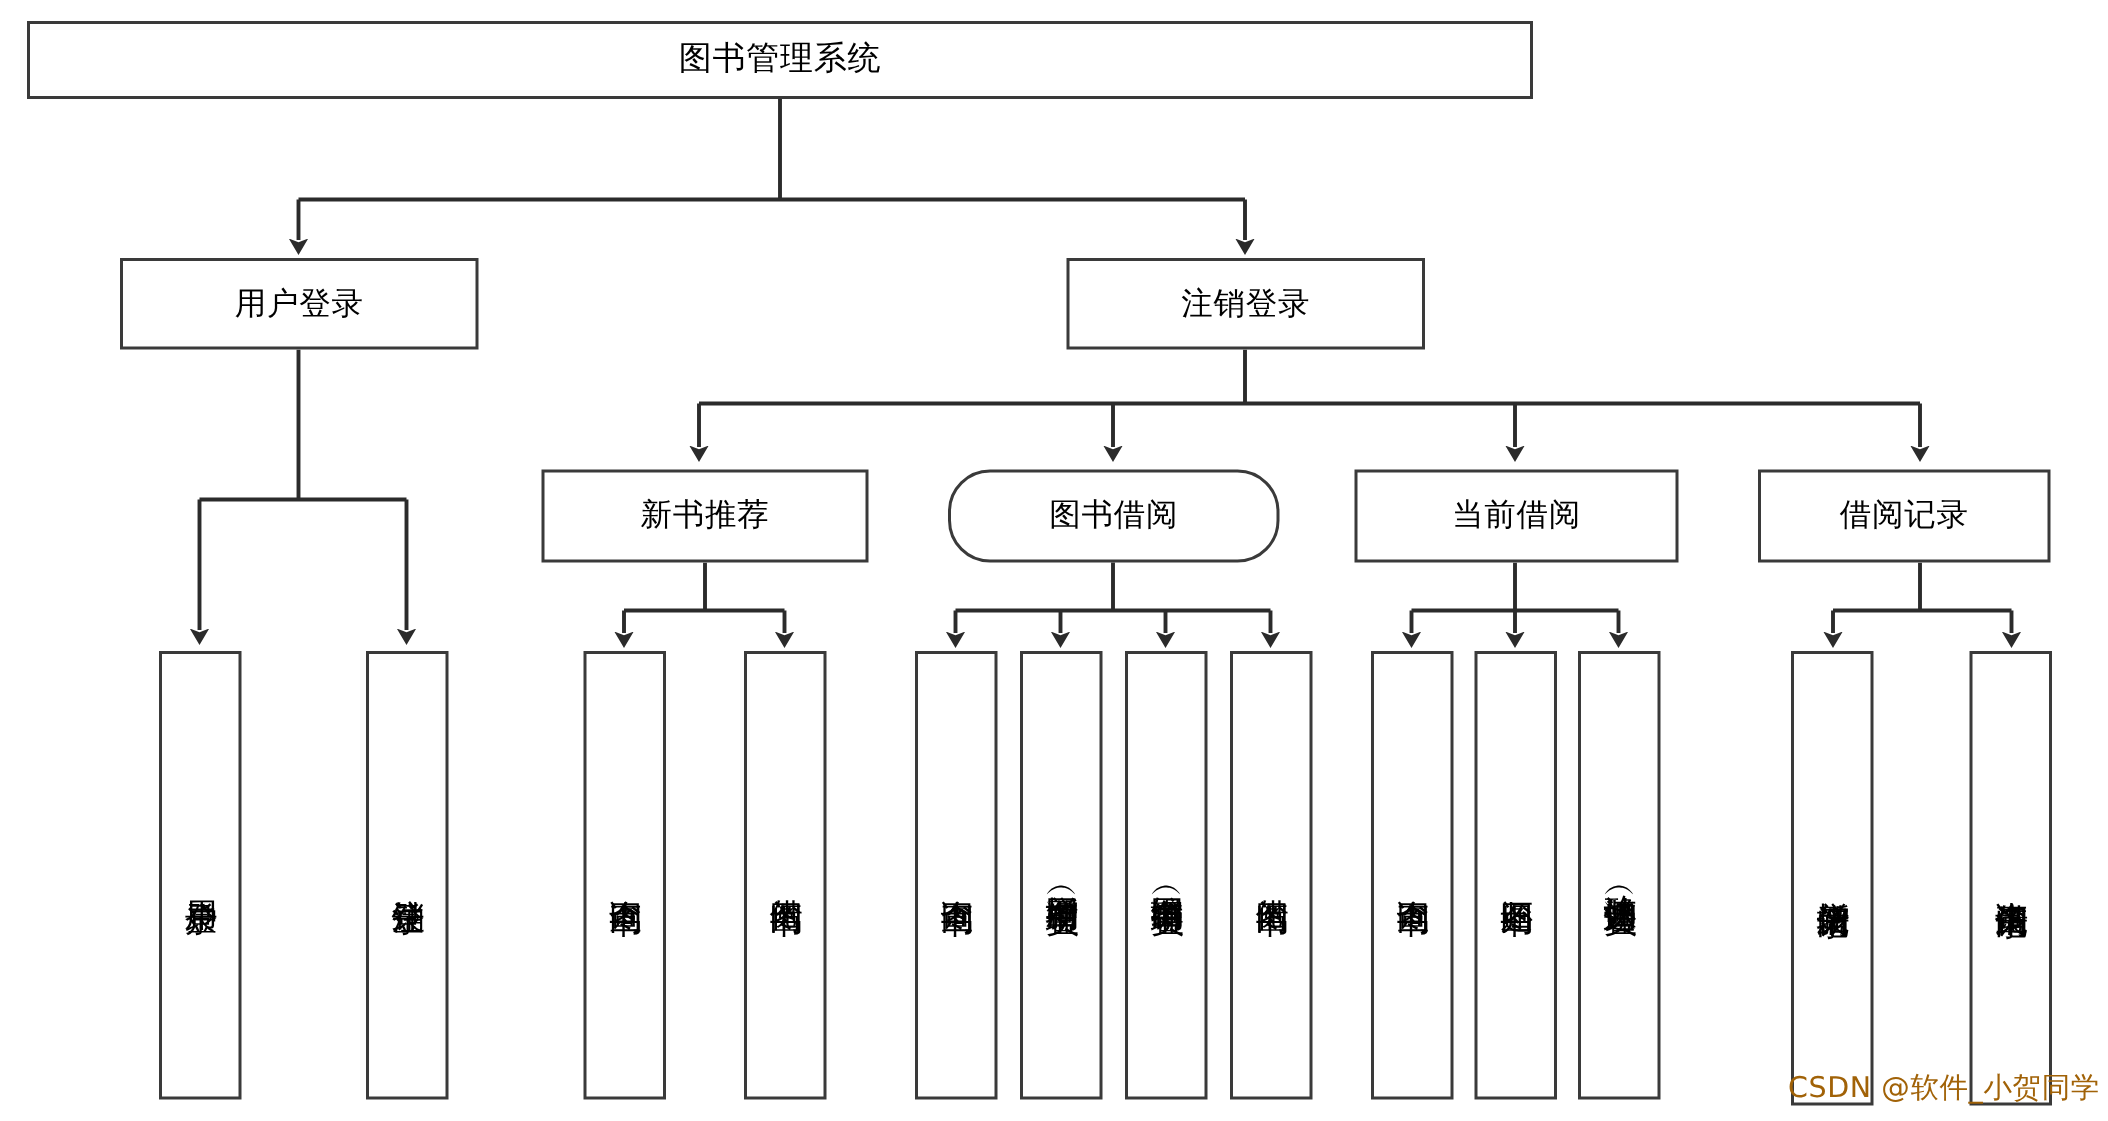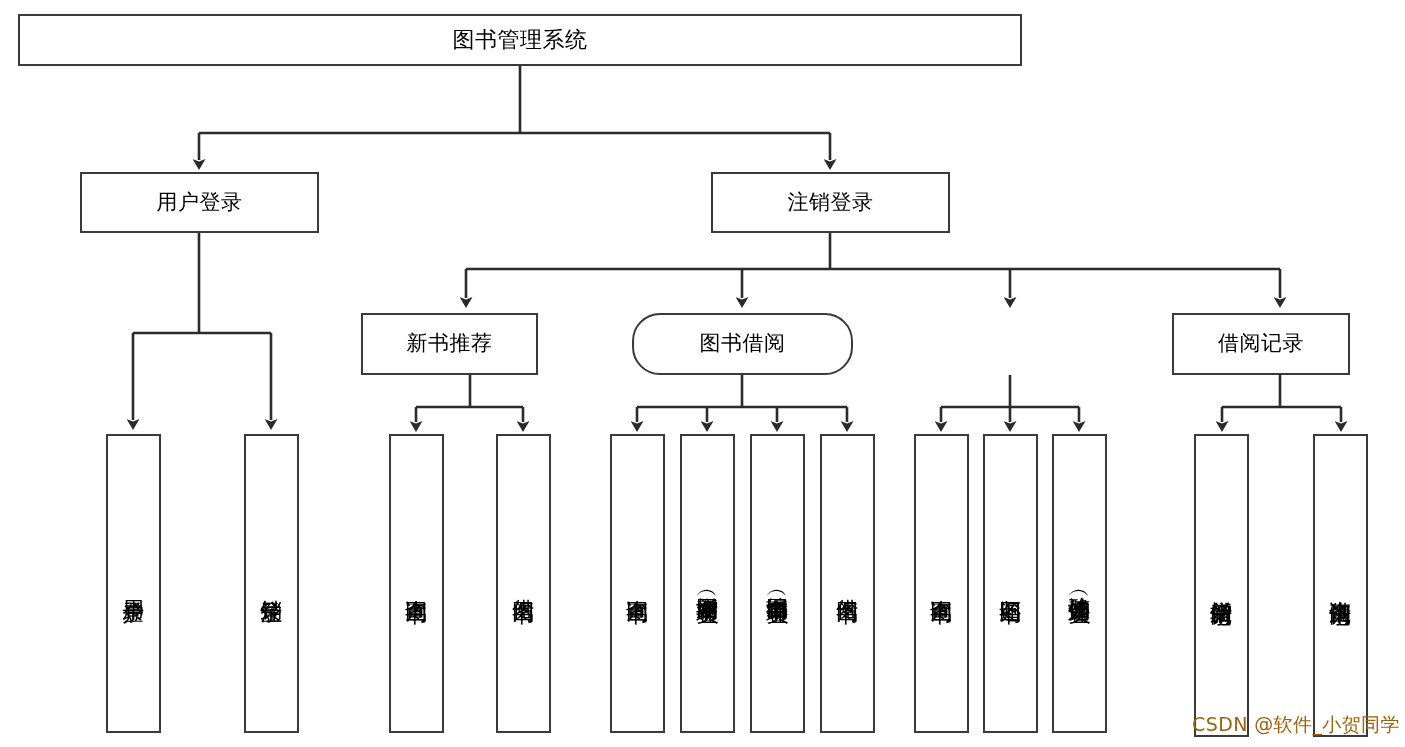--- a/index.html
+++ b/index.html
@@ -129,30 +129,33 @@
   </div>
 
   <div class="node horiz" style="left:80px; top:172px; width:239px; height:61px;">
     <span class="lbl">用户登录</span>
   </div>
 
   <div class="node horiz" style="left:711px; top:172px; width:239px; height:61px;">
     <span class="lbl">注销登录</span>
   </div>
 
-  <div class="node horiz" style="left:361px; top:313px; width:177px; height:62px;">
+  <div class="node horiz" style="left:361px; top:313px; width:218px; height:62px;">
     <span class="lbl">新书推荐</span>
   </div>
 
   <div class="node horiz" style="left:632px; top:313px; width:221px; height:62px;border-radius:28px;">
     <span class="lbl">图书借阅</span>
   </div>
 
-
-  <div class="node horiz" style="left:1172px; top:313px; width:178px; height:62px;">
+  <div class="node horiz" style="left:903px; top:313px; width:216px; height:62px;">
+    <span class="lbl">当前借阅</span>
+  </div>
+
+  <div class="node horiz" style="left:1172px; top:313px; width:195px; height:62px;">
     <span class="lbl">借阅记录</span>
   </div>
 
   <div class="node vert" style="left:106px; top:434px; width:55px; height:299px;">
     <span class="lbl">用户登录</span>
   </div>
 
   <div class="node vert" style="left:244px; top:434px; width:55px; height:299px;">
     <span class="lbl">注销登录</span>
   </div>

